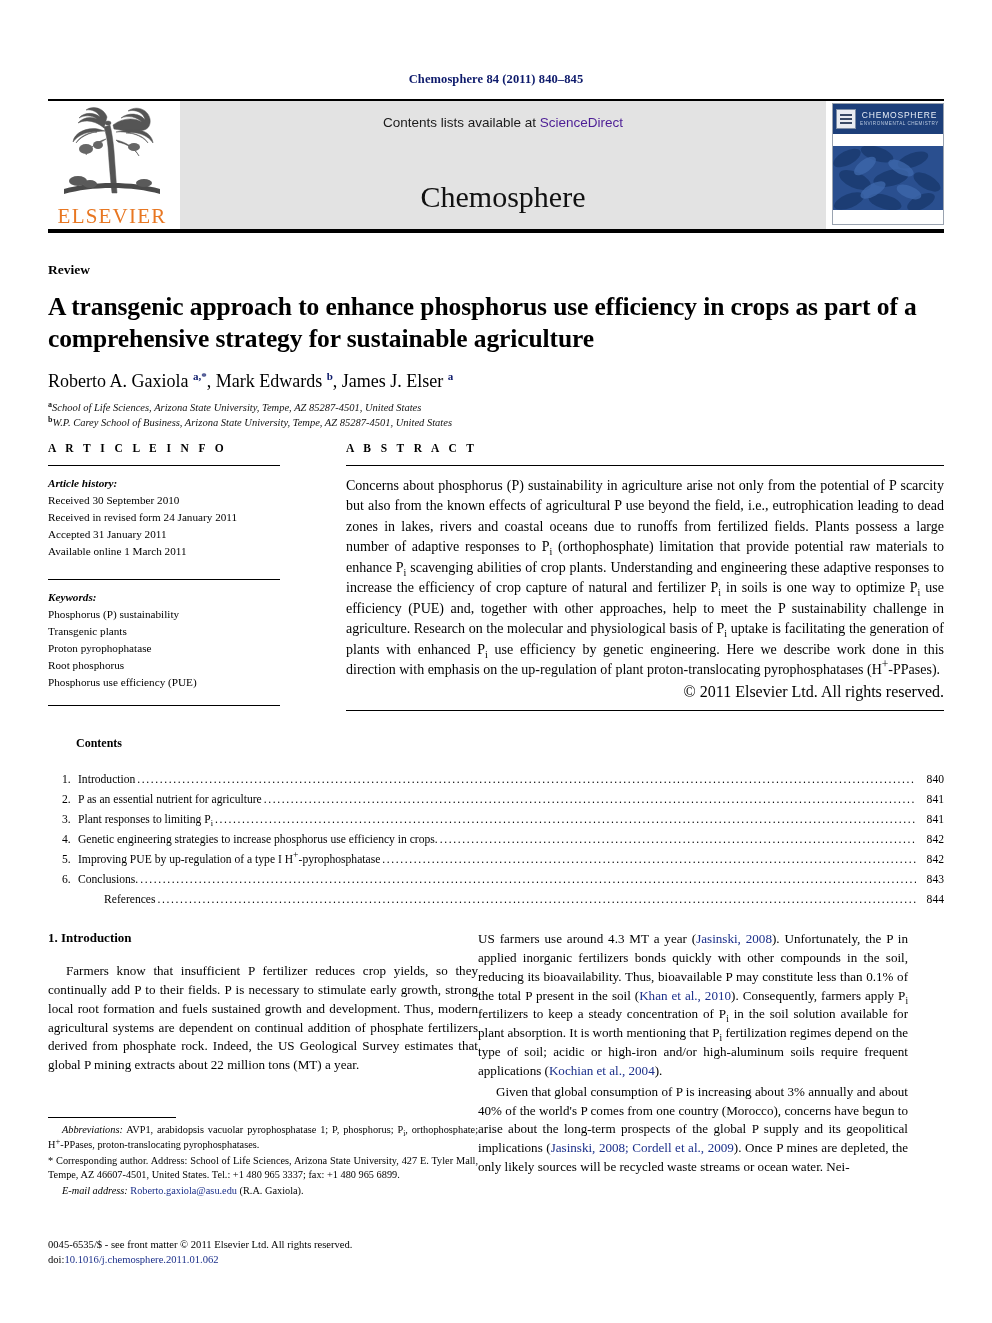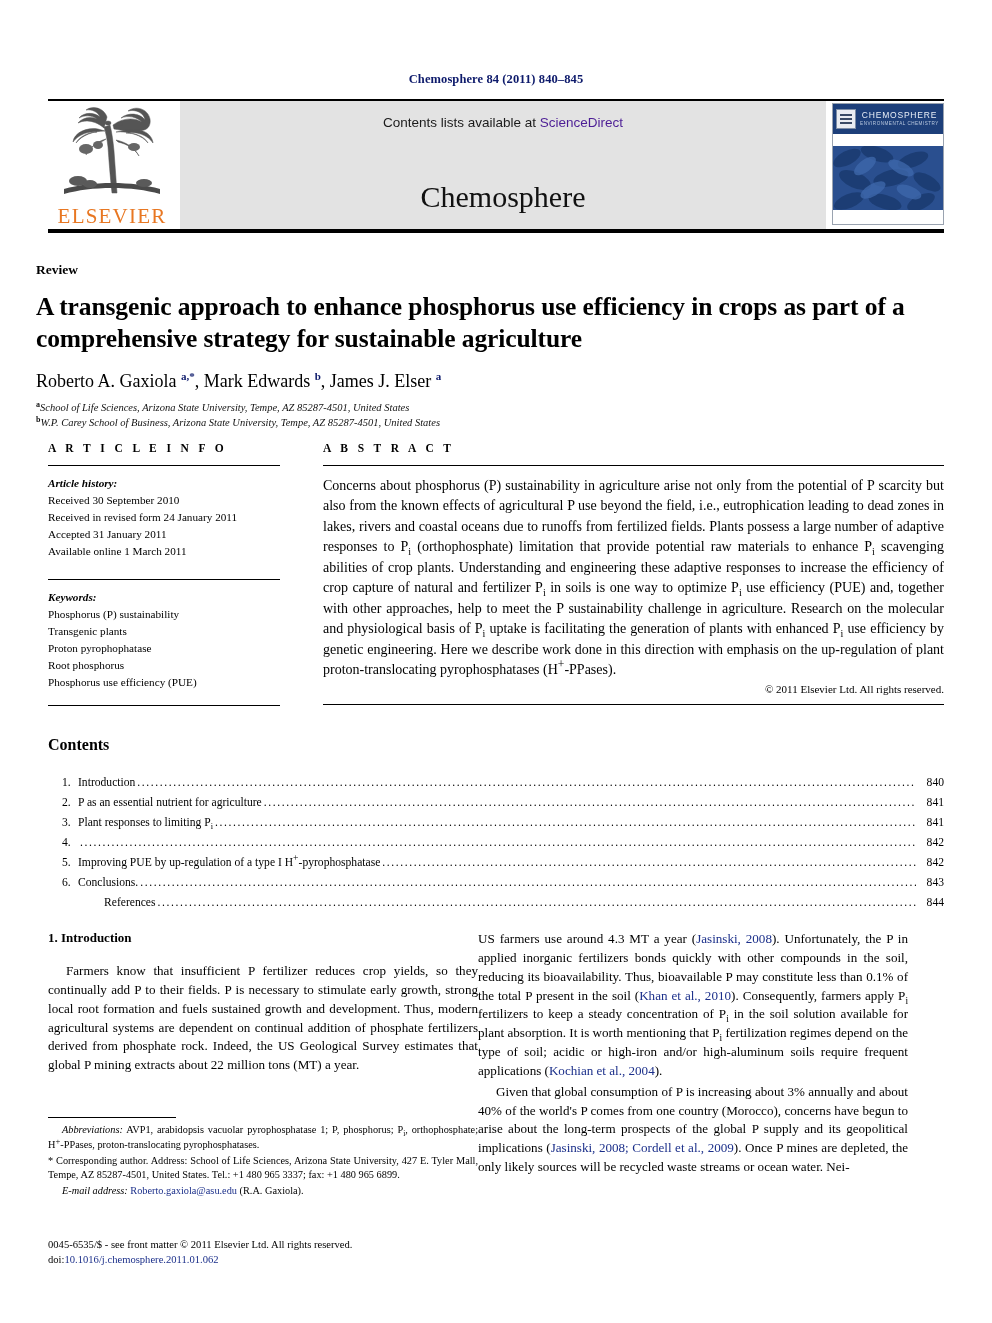--- a/index.html
+++ b/index.html
@@ -172,21 +172,21 @@
     background: #ffffff;
   }
   .rule-bottom {
     border-top: 4px solid #000;
     width: 896px;
   }
 
   
   .title-block {
     position: absolute;
-    left: 36px;
+    left: 48px;
     top: 262px;
     width: 896px;
   }
   .article-type {
     font-family: "Liberation Serif", serif;
     font-size: 13.5px;
     font-weight: bold;
     color: #000;
   }
   .article-title {
@@ -231,21 +231,21 @@
     top: 442px;
     width: 896px;
     display: flex;
   }
   .info-col {
     width: 232px;
     flex: 0 0 232px;
   }
   .abs-col {
     flex: 1 1 auto;
-    margin-left: 43px;
+    margin-left: 66px;
   }
   .sec-head {
     font-family: "Liberation Serif", serif;
     font-weight: bold;
     font-size: 11.5px;
     letter-spacing: 3.4px;
     color: #000;
     padding-bottom: 11px;
   }
   .hairline {
@@ -268,41 +268,42 @@
     font-family: "Liberation Serif", serif;
     font-size: 14px;
     line-height: 1.46;
     text-align: justify;
     color: #000;
   }
   .abs-copy {
     text-align: right;
     margin-top: 3px;
     font-family: "Liberation Serif", serif;
-    font-size: 11px;
+    font-size: 16px;
   }
   .abs-rule {
     border-top: 1px solid #000;
     margin-top: 9px;
   }
   sub, sup { line-height: 0; }
   sub { font-size: 0.72em; vertical-align: sub; }
 
   
   .contents {
     position: absolute;
     left: 48px;
     top: 736px;
     width: 896px;
   }
   .contents-title {
     font-family: "Liberation Serif", serif;
     font-weight: bold;
-    font-size: 16px;
+    font-size: 12px;
     margin-bottom: 19px;
+    margin-left: 28px;
   }
   .toc-row {
     display: flex;
     align-items: baseline;
     font-family: "Liberation Serif", serif;
     font-size: 11.6px;
     line-height: 1.72;
     color: #000;
   }
   .toc-num {
@@ -539,20 +540,21 @@
         <span class="toc-page">841</span>
       </div>
       <div class="toc-row">
         <span class="toc-num">3.</span>
         <span class="toc-label">Plant responses to limiting P<sub>i</sub></span>
         <span class="toc-dots">........................................................................................................................................................................................................</span>
         <span class="toc-page">841</span>
       </div>
       <div class="toc-row">
         <span class="toc-num">4.</span>
+        <span class="toc-label">Genetic engineering strategies to increase phosphorus use efficiency in crops.</span>
         <span class="toc-dots">........................................................................................................................................................................................................</span>
         <span class="toc-page">842</span>
       </div>
       <div class="toc-row">
         <span class="toc-num">5.</span>
         <span class="toc-label">Improving PUE by up-regulation of a type I H<sup>+</sup>-pyrophosphatase</span>
         <span class="toc-dots">........................................................................................................................................................................................................</span>
         <span class="toc-page">842</span>
       </div>
       <div class="toc-row">
@@ -577,21 +579,21 @@
     </div>
     <div class="col col-right">
       <p class="para noindent">US farmers use around 4.3 MT a year (<span class="cite">Jasinski, 2008</span>). Unfortunately, the P in applied inorganic fertilizers bonds quickly with other compounds in the soil, reducing its bioavailability. Thus, bioavailable P may constitute less than 0.1% of the total P present in the soil (<span class="cite">Khan et al., 2010</span>). Consequently, farmers apply P<sub>i</sub> fertilizers to keep a steady concentration of P<sub>i</sub> in the soil solution available for plant absorption. It is worth mentioning that P<sub>i</sub> fertilization regimes depend on the type of soil; acidic or high-iron and/or high-aluminum soils require frequent applications (<span class="cite">Kochian et al., 2004</span>).</p>
       <p class="para">Given that global consumption of P is increasing about 3% annually and about 40% of the world's P comes from one country (Morocco), concerns have begun to arise about the long-term prospects of the global P supply and its geopolitical implications (<span class="cite">Jasinski, 2008; Cordell et al., 2009</span>). Once P mines are depleted, the only likely sources will be recycled waste streams or ocean water. Nei-</p>
     </div>
   </div>
 
   <div class="footnotes">
     <div class="fn-rule"></div>
     <p class="fn indent"><span class="it">Abbreviations:</span> AVP1, arabidopsis vacuolar pyrophosphatase 1; P, phosphorus; P<sub>i</sub>, orthophosphate; H<sup>+</sup>-PPases, proton-translocating pyrophosphatases.</p>
-    <p class="fn">* Corresponding author. Address: School of Life Sciences, Arizona State University, 427 E. Tyler Mall, Tempe, AZ 85287-4501, United States. Tel.: +1 480 965 3337; fax: +1 480 965 6899.</p>
+    <p class="fn">* Corresponding author. Address: School of Life Sciences, Arizona State University, 427 E. Tyler Mall, Tempe, AZ 46607-4501, United States. Tel.: +1 480 965 3337; fax: +1 480 965 6899.</p>
     <p class="fn indent">
       <span class="it">E-mail address:</span>
       <a class="mail" href="#">Roberto.gaxiola@asu.edu</a>
       <span>(R.A. Gaxiola).</span>
     </p>
   </div>
 
   <div class="imprint">
     <div>0045-6535/$ - see front matter © 2011 Elsevier Ltd. All rights reserved.</div>
     <div><span>doi:</span><span class="doi-link">10.1016/j.chemosphere.2011.01.062</span></div>

